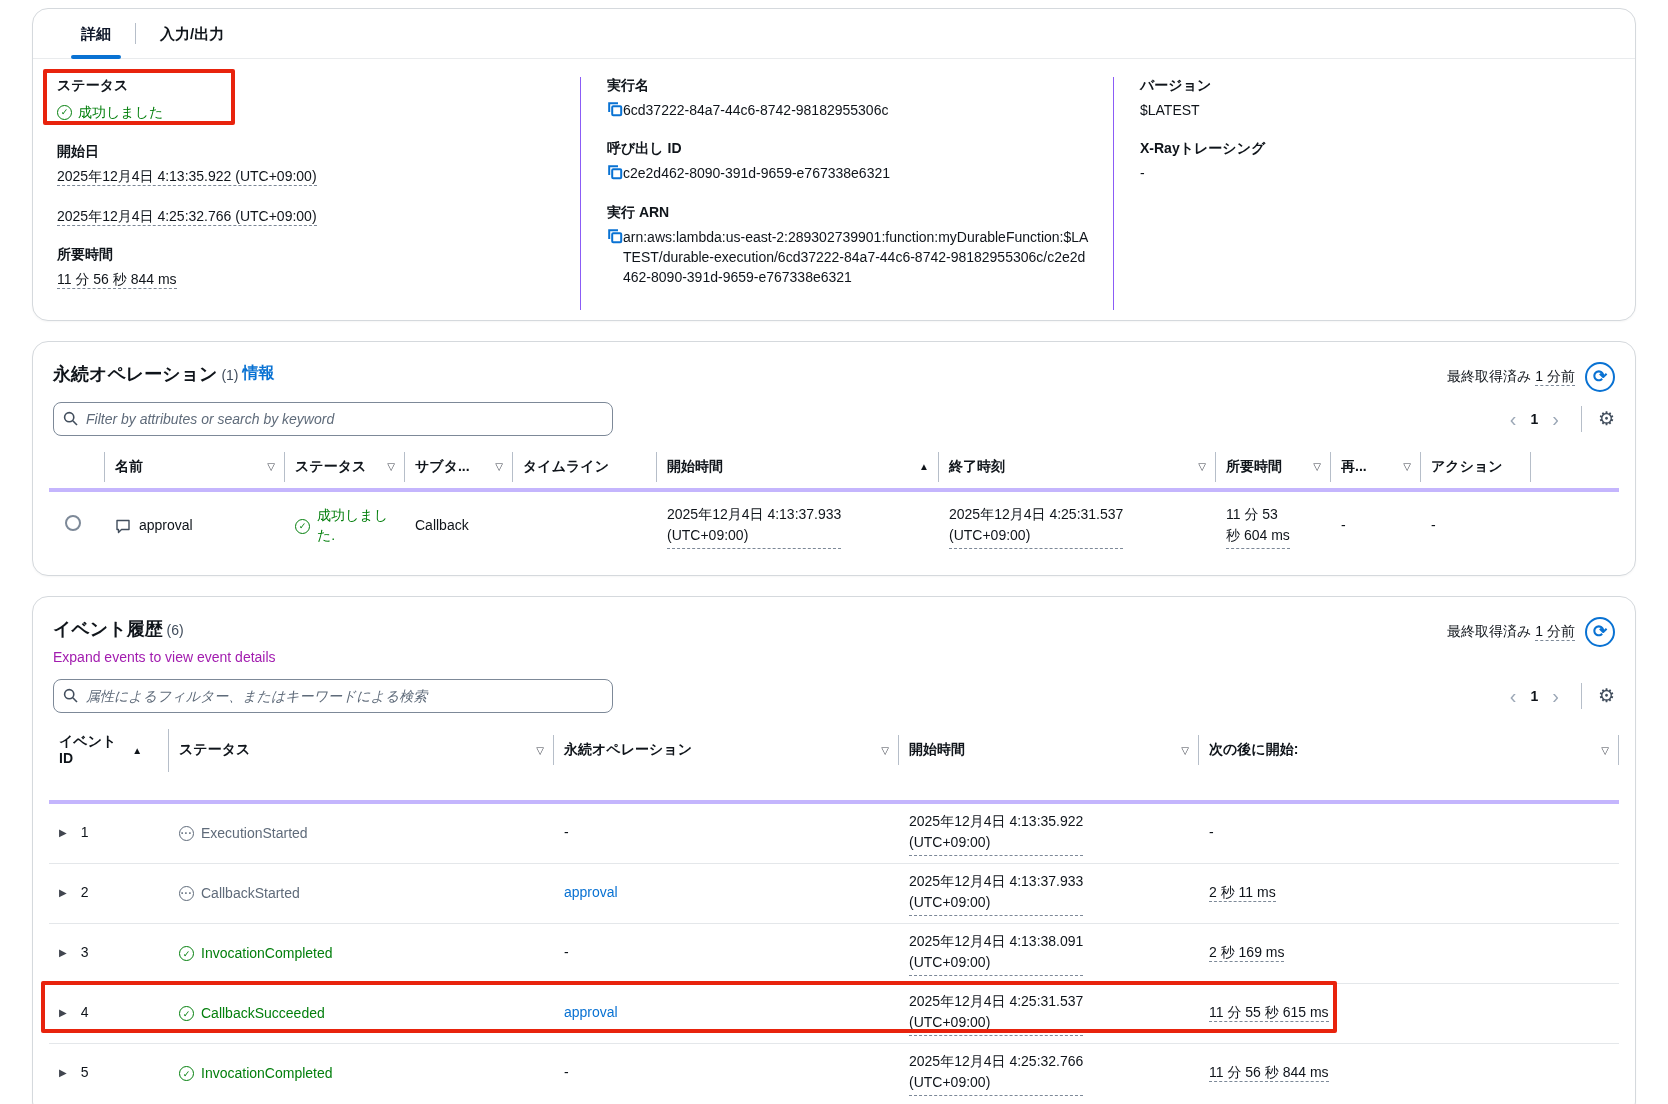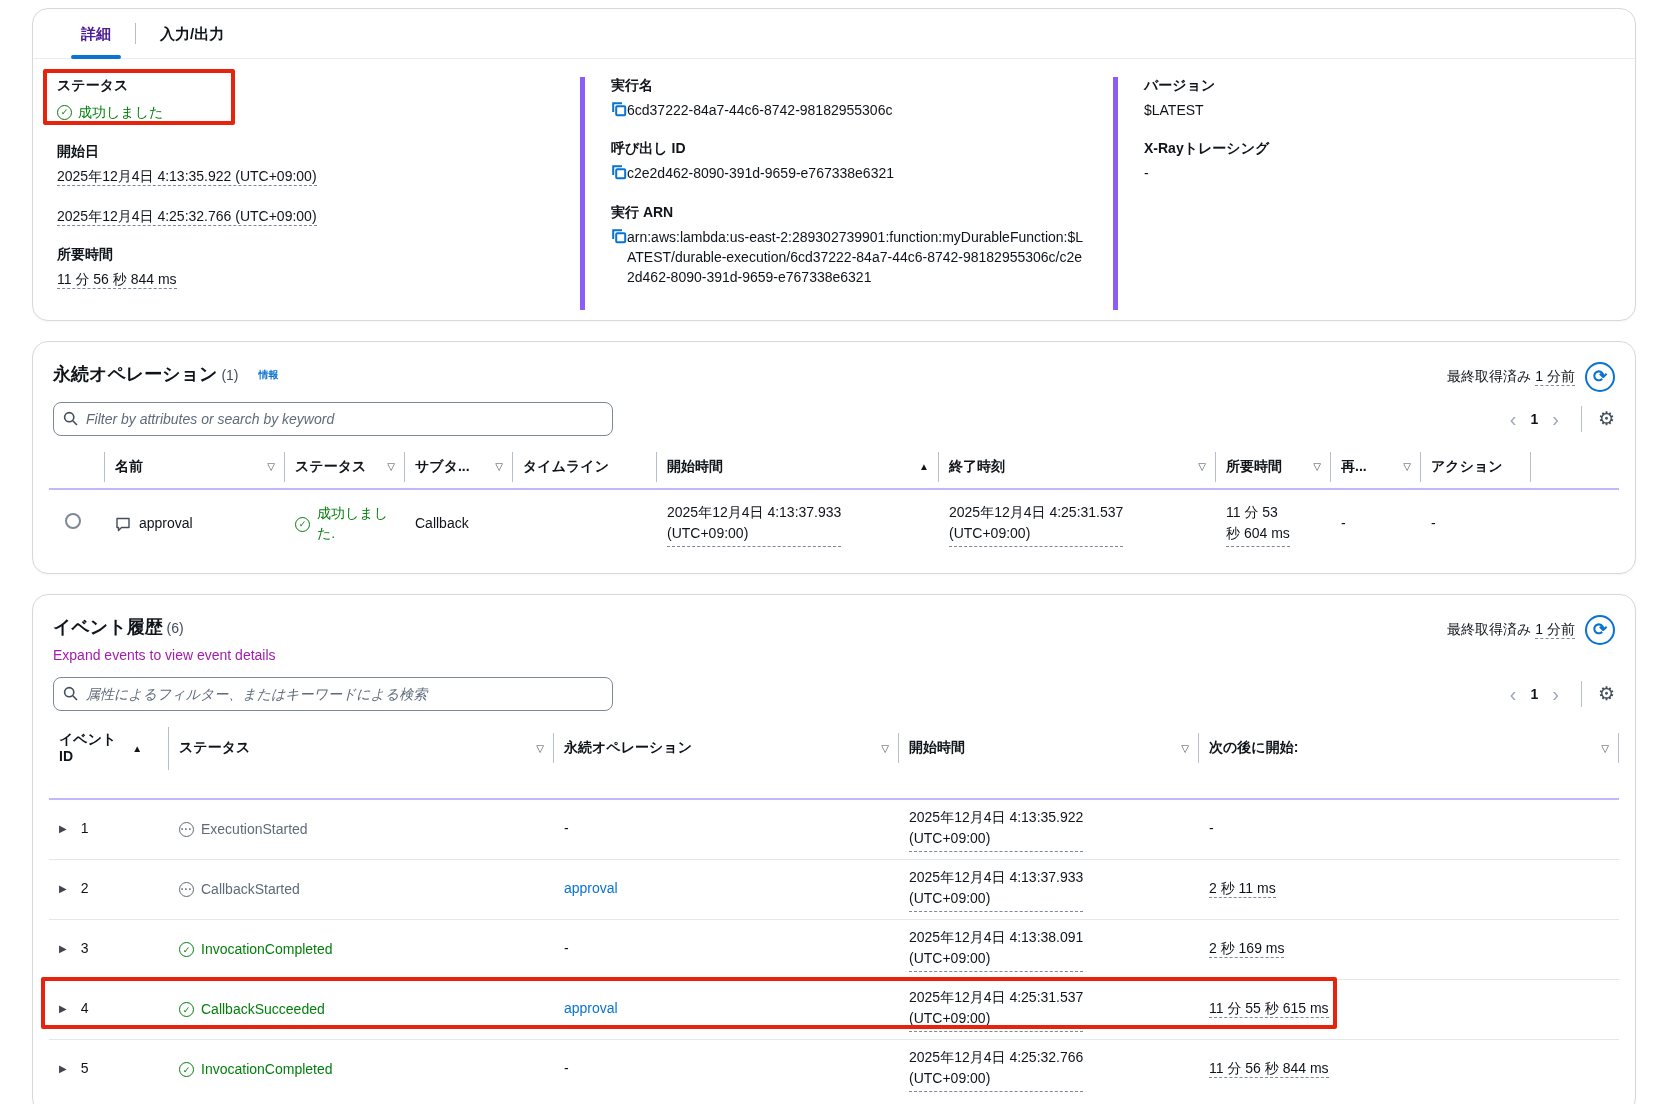--- a/index.html
+++ b/index.html
@@ -4,28 +4,28 @@
 <style>
   * { margin:0; padding:0; box-sizing:border-box; }
   html,body { width:1668px; background:#fff; font-family:"Liberation Sans","DejaVu Sans",sans-serif; color:#0f141a; font-size:14px; }
   .page { padding:8px 0 20px; }
 
   .card { background:#fff; border:1px solid #d5d9dd; border-radius:16px; margin:0 32px 20px; box-shadow:0 1px 2px rgba(0,0,0,0.04); overflow:visible; }
 
   
   .tabs { display:flex; align-items:stretch; border-bottom:1px solid #e9ebed; padding:0 24px; }
   .tab { position:relative; display:flex; align-items:center; padding:16px 4px 14px; margin:0 20px; font-weight:700; font-size:15px; color:#0f141a; cursor:pointer; }
-  .tab.active { color:#4c1d95; }
+  .tab.active { color:#0f172a; }
   .tab.active::after { content:""; position:absolute; left:-6px; right:-6px; bottom:-1px; height:4px; background:#0972d3; border-radius:3px; }
   .tab-sep { width:1px; background:#b6bec9; margin:14px 0; }
 
   
   .overview { display:grid; grid-template-columns:523px 533px 1fr; padding:18px 24px 10px; }
   .ov-col { padding-right:24px; }
-  .ov-col + .ov-col { border-left:5px solid #8b5cf6; padding-left:26px; }
+  .ov-col + .ov-col { border-left:1px solid #8b5cf6; padding-left:26px; }
   .field { margin-bottom:20px; position:relative; }
   .field-label { font-weight:700; margin-bottom:5px; }
   .field-value { line-height:1.45; }
   .dash { border-bottom:1px dashed #7d8998; padding-bottom:1px; }
   .dash-block { display:inline-block; border-bottom:1px dashed #7d8998; padding-bottom:2px; line-height:1.5; }
   .status-green { color:#037f0c; display:inline-flex; align-items:center; gap:6px; }
   .copy-row { display:flex; align-items:flex-start; }
   .copy-row svg { flex:0 0 auto; margin-top:1px; cursor:pointer; }
   .arn { word-break:break-all; line-height:1.45; max-width:470px; }
 
@@ -34,40 +34,40 @@
 
   
   .annotation { position:absolute; border:4px solid #e8230d; border-radius:2px; pointer-events:none; z-index:6; }
   .annotation.status-box { left:-14px; top:-8px; width:192px; height:56px; }
   .annotation.row-box { left:-8px; top:-3px; width:1296px; height:52px; }
 
   
   .section-head { display:flex; align-items:flex-start; justify-content:space-between; padding:20px 20px 4px; }
   .section-title { font-size:18px; font-weight:700; }
   .section-count { font-weight:400; color:#414d5c; }
-  .info-link { color:#0972d3; font-size:10px; font-weight:700; margin-left:16px; vertical-align:2px; cursor:pointer; }
+  .info-link { color:#0972d3; font-size:16px; font-weight:700; margin-left:0; vertical-align:2px; cursor:pointer; }
   .refresh-wrap { display:flex; align-items:center; gap:10px; }
   .last-fetched { color:#0f141a; }
   .refresh-btn { width:30px; height:30px; border:2px solid #0972d3; border-radius:50%; background:#fff; color:#0972d3; font-size:17px; font-weight:700; display:flex; align-items:center; justify-content:center; cursor:pointer; line-height:0; }
   .section-sub { padding:2px 20px 8px; color:#a21caf; }
 
   .toolbar { display:flex; align-items:center; justify-content:space-between; padding:6px 20px 10px; }
   .filter-box { position:relative; width:560px; }
   .filter-input { width:100%; height:34px; border:1px solid #7d8998; border-radius:8px; padding:0 10px 0 32px; font-size:14px; font-family:inherit; color:#0f141a; background:#fff; }
   .filter-input::placeholder { font-style:italic; color:#5f6b7a; }
   .search-icon { position:absolute; left:10px; top:9px; }
   .pager { display:flex; align-items:center; gap:4px; }
   .pg-arrow { background:none; border:none; font-size:20px; color:#9ba7b6; cursor:pointer; padding:0 6px; line-height:1; }
   .pg-num { font-weight:700; color:#0f141a; padding:0 4px; }
   .toolbar-div { width:1px; height:26px; background:#b6bec9; margin:0 12px; }
   .gear-btn { background:none; border:none; font-size:19px; color:#414d5c; cursor:pointer; line-height:1; }
 
   
   .tbl { padding:0 16px 14px; }
-  .thead { display:grid; align-items:center; border-bottom:2px solid #c4b5fd; padding:10px 0; font-weight:700; }
+  .thead { display:grid; align-items:center; border-bottom:4px solid #c4b5fd; padding:10px 0; font-weight:700; }
   .th { position:relative; display:flex; align-items:center; padding:0 10px; min-height:22px; }
   .th::after { content:""; position:absolute; right:0; top:-4px; bottom:-4px; width:1px; background:#b6bec9; }
   .th.no-div::after { display:none; }
   .sort-down { margin-left:auto; font-size:10px; color:#424650; padding-left:6px; cursor:pointer; }
   .sort-up { margin-left:auto; font-size:10px; color:#0f141a; padding-left:6px; cursor:pointer; }
   .trow { display:grid; align-items:center; border-bottom:1px solid #e4e7ea; padding:7px 0; position:relative; }
   .trow:last-child { border-bottom:none; }
   .td { padding:0 10px; line-height:1.4; }
   .ops-grid { grid-template-columns:56px 180px 120px 108px 144px 282px 277px 115px 90px 110px 1fr; }
   .ev-grid { grid-template-columns:120px 385px 345px 300px 1fr; }

